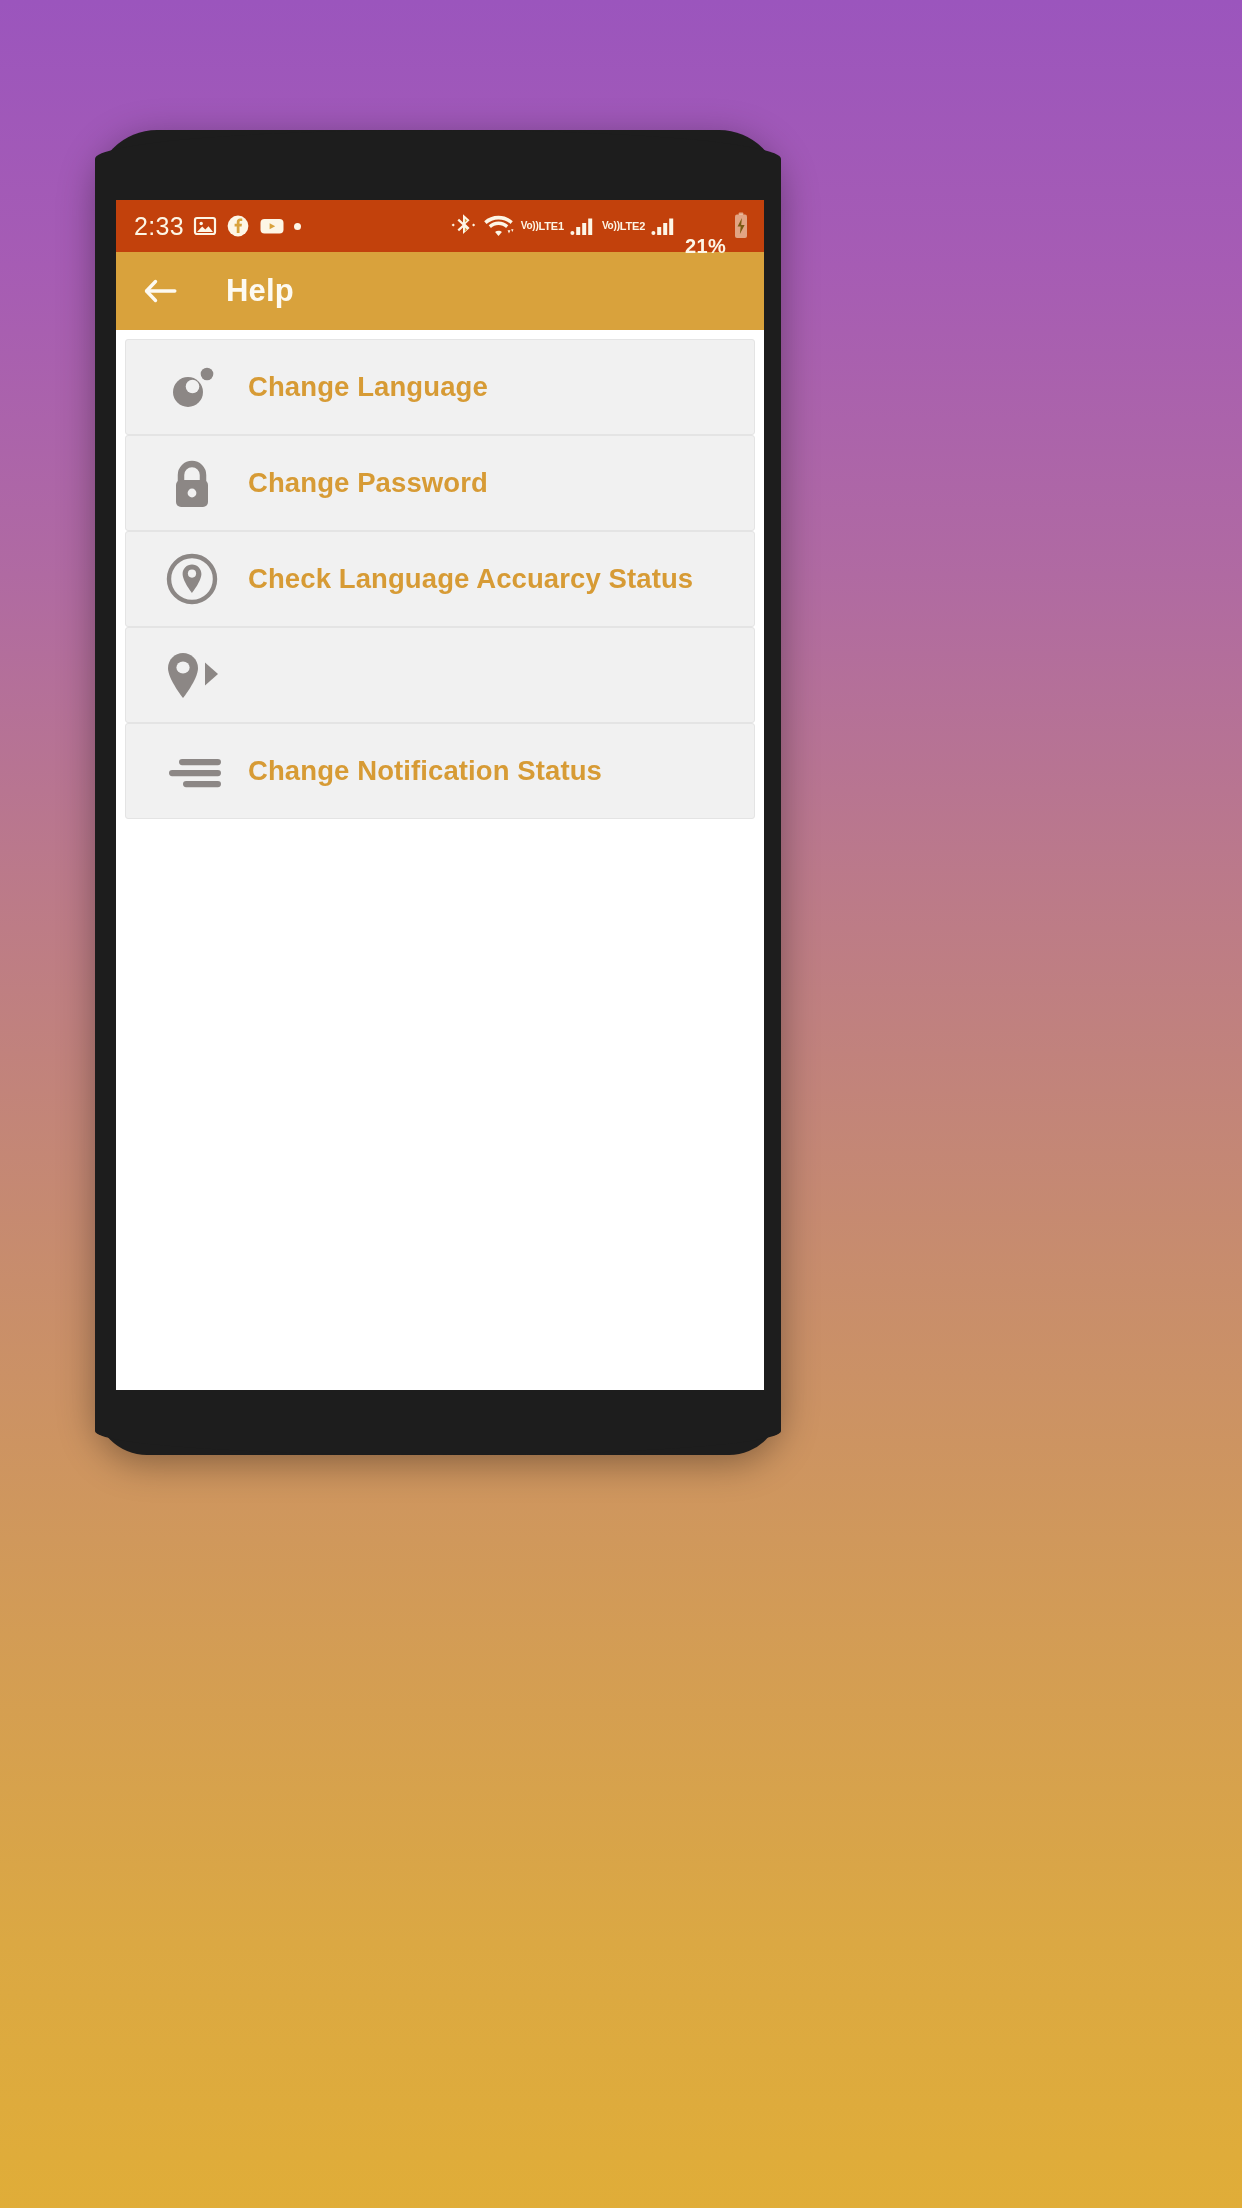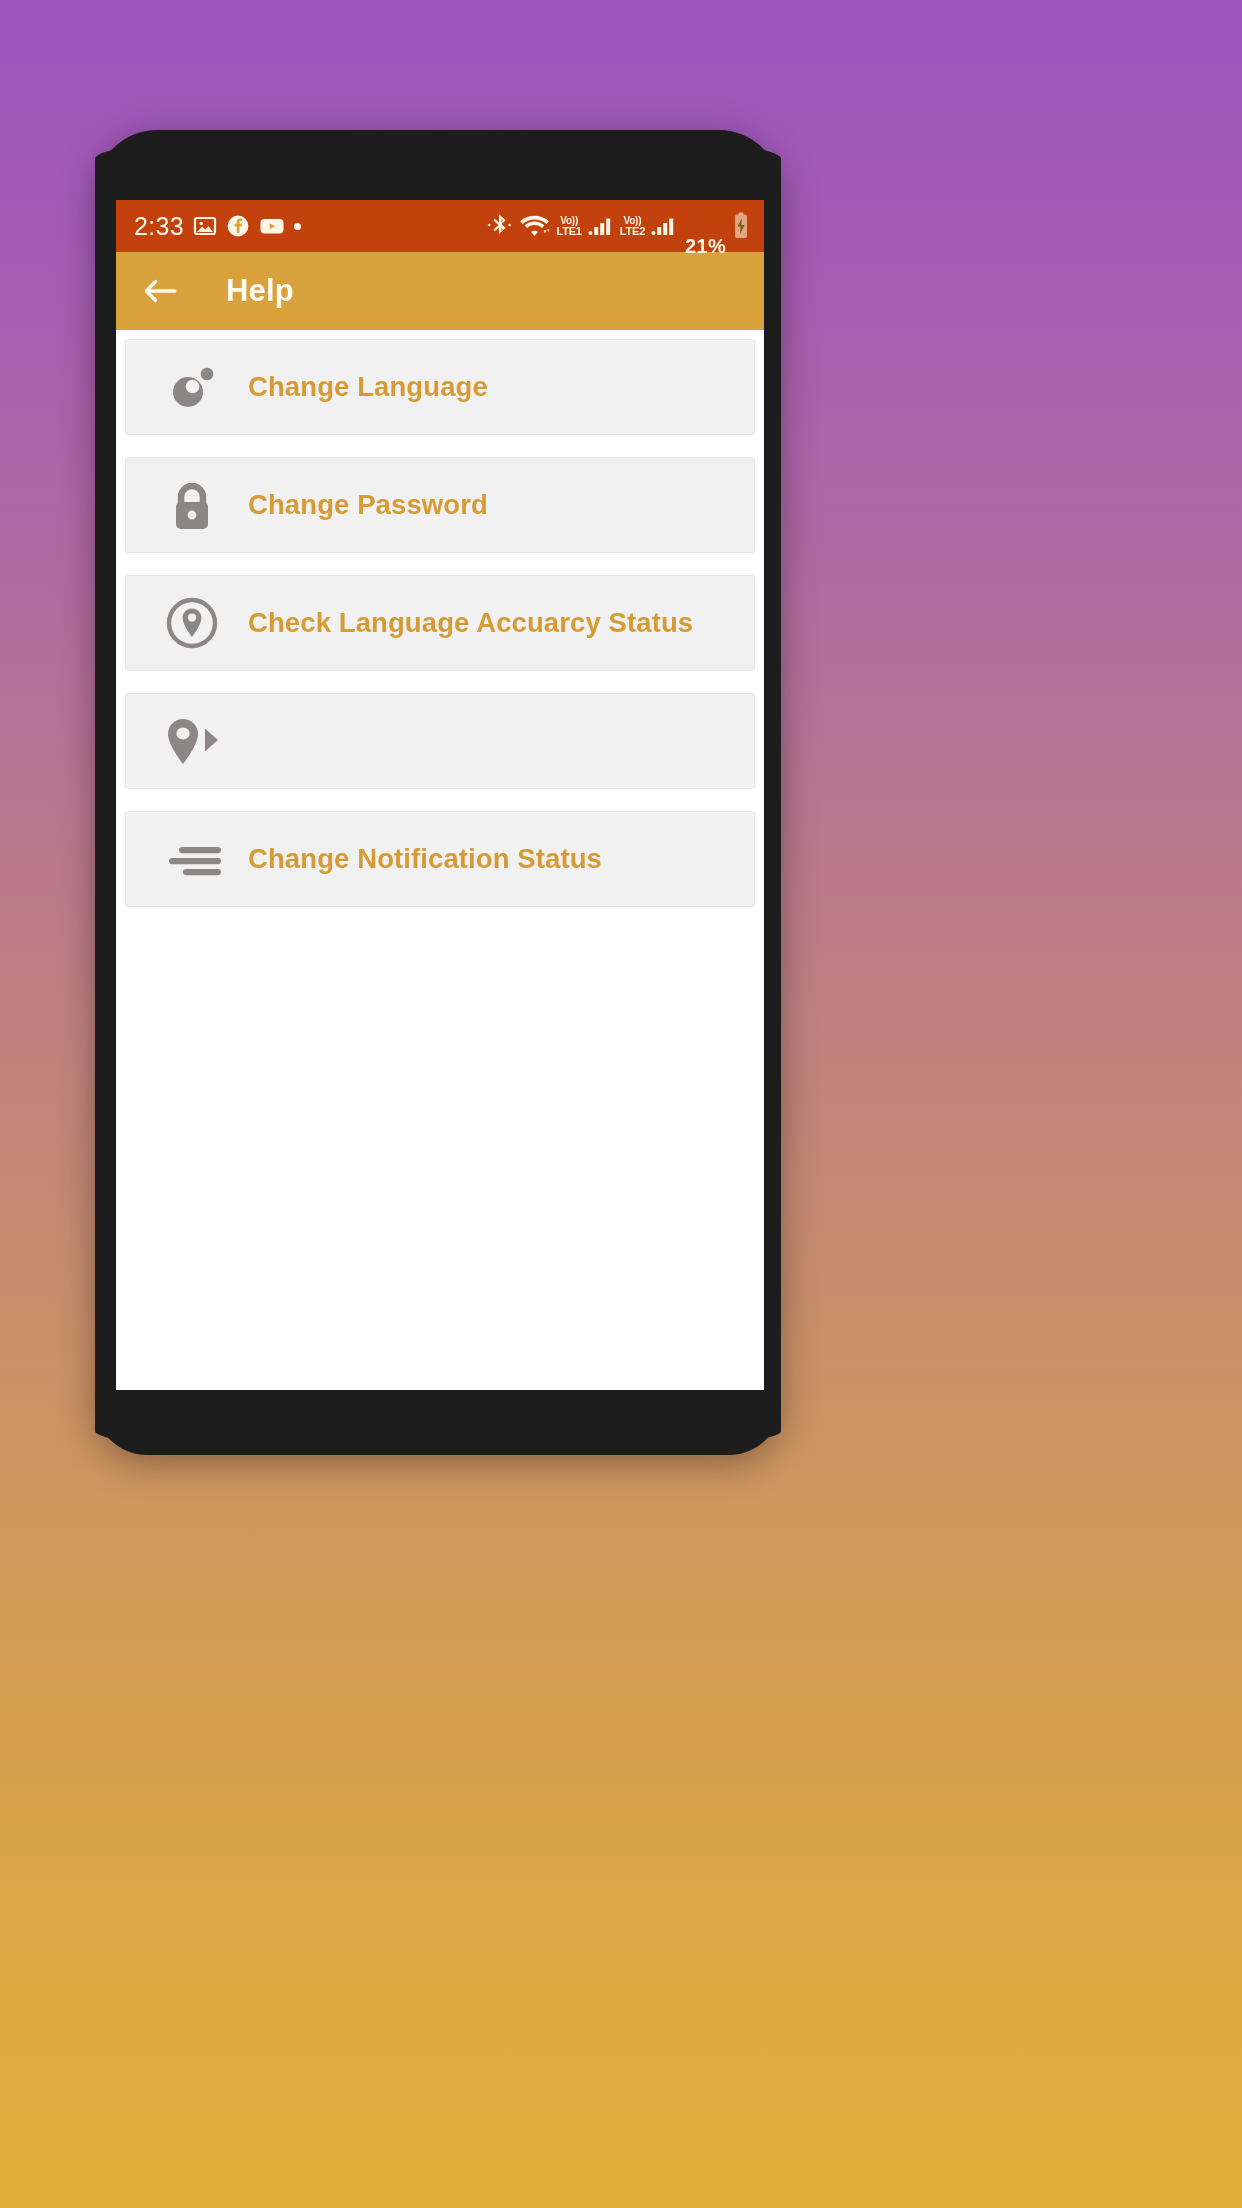--- a/index.html
+++ b/index.html
@@ -47,21 +47,21 @@
     display:flex; align-items:center;
     padding:0 14px 0 18px;
     color:#fdf6e6;
   }
   #status-left { display:flex; align-items:center; gap:9px; flex:0 0 auto; }
   #status-right { display:flex; align-items:center; gap:6px; margin-left:auto; }
   .clock { font-size:25px; font-weight:400; letter-spacing:0.3px; color:#fdf6e6; }
   .sicon { display:block; }
   .dot-sep { width:7px; height:7px; border-radius:50%; background:#fdf6e6; display:block; }
   .lte-label {
-    display:flex; flex-direction:column; align-items:center;
+    display:flex; flex-direction:row; align-items:center;
     line-height:0.95; font-size:11px; font-weight:700; color:#fdf6e6;
     letter-spacing:-0.2px;
   }
   .lte-label .vo { font-size:10px; }
   .battpct { font-size:20px; font-weight:700; color:#fdf6e6; margin-left:2px; letter-spacing:0.3px;margin-top:40px;}
 
   
   #appbar {
     height:78px;
     background:#d9a23c;
@@ -77,21 +77,20 @@
   
   #content { background:#ffffff; padding:9px 0 0 0; height:calc(100% - 130px); }
   .row-wrap { padding:0 9px; }
   .row {
     height:96px;
     background:#f1f1f1;
     border:1px solid #e4e4e4;
     border-radius:3px;
     display:flex; align-items:center;
     padding-left:34px;
-    margin-bottom:22px;
     cursor:pointer;
   }
   .row-icon { width:64px; flex:0 0 64px; display:flex; align-items:center; justify-content:center; }
   .row-label {
     font-size:27.5px; font-weight:700;
     color:#d79b35;
     margin-left:24px;
     letter-spacing:0.1px;
     white-space:nowrap;
   }

